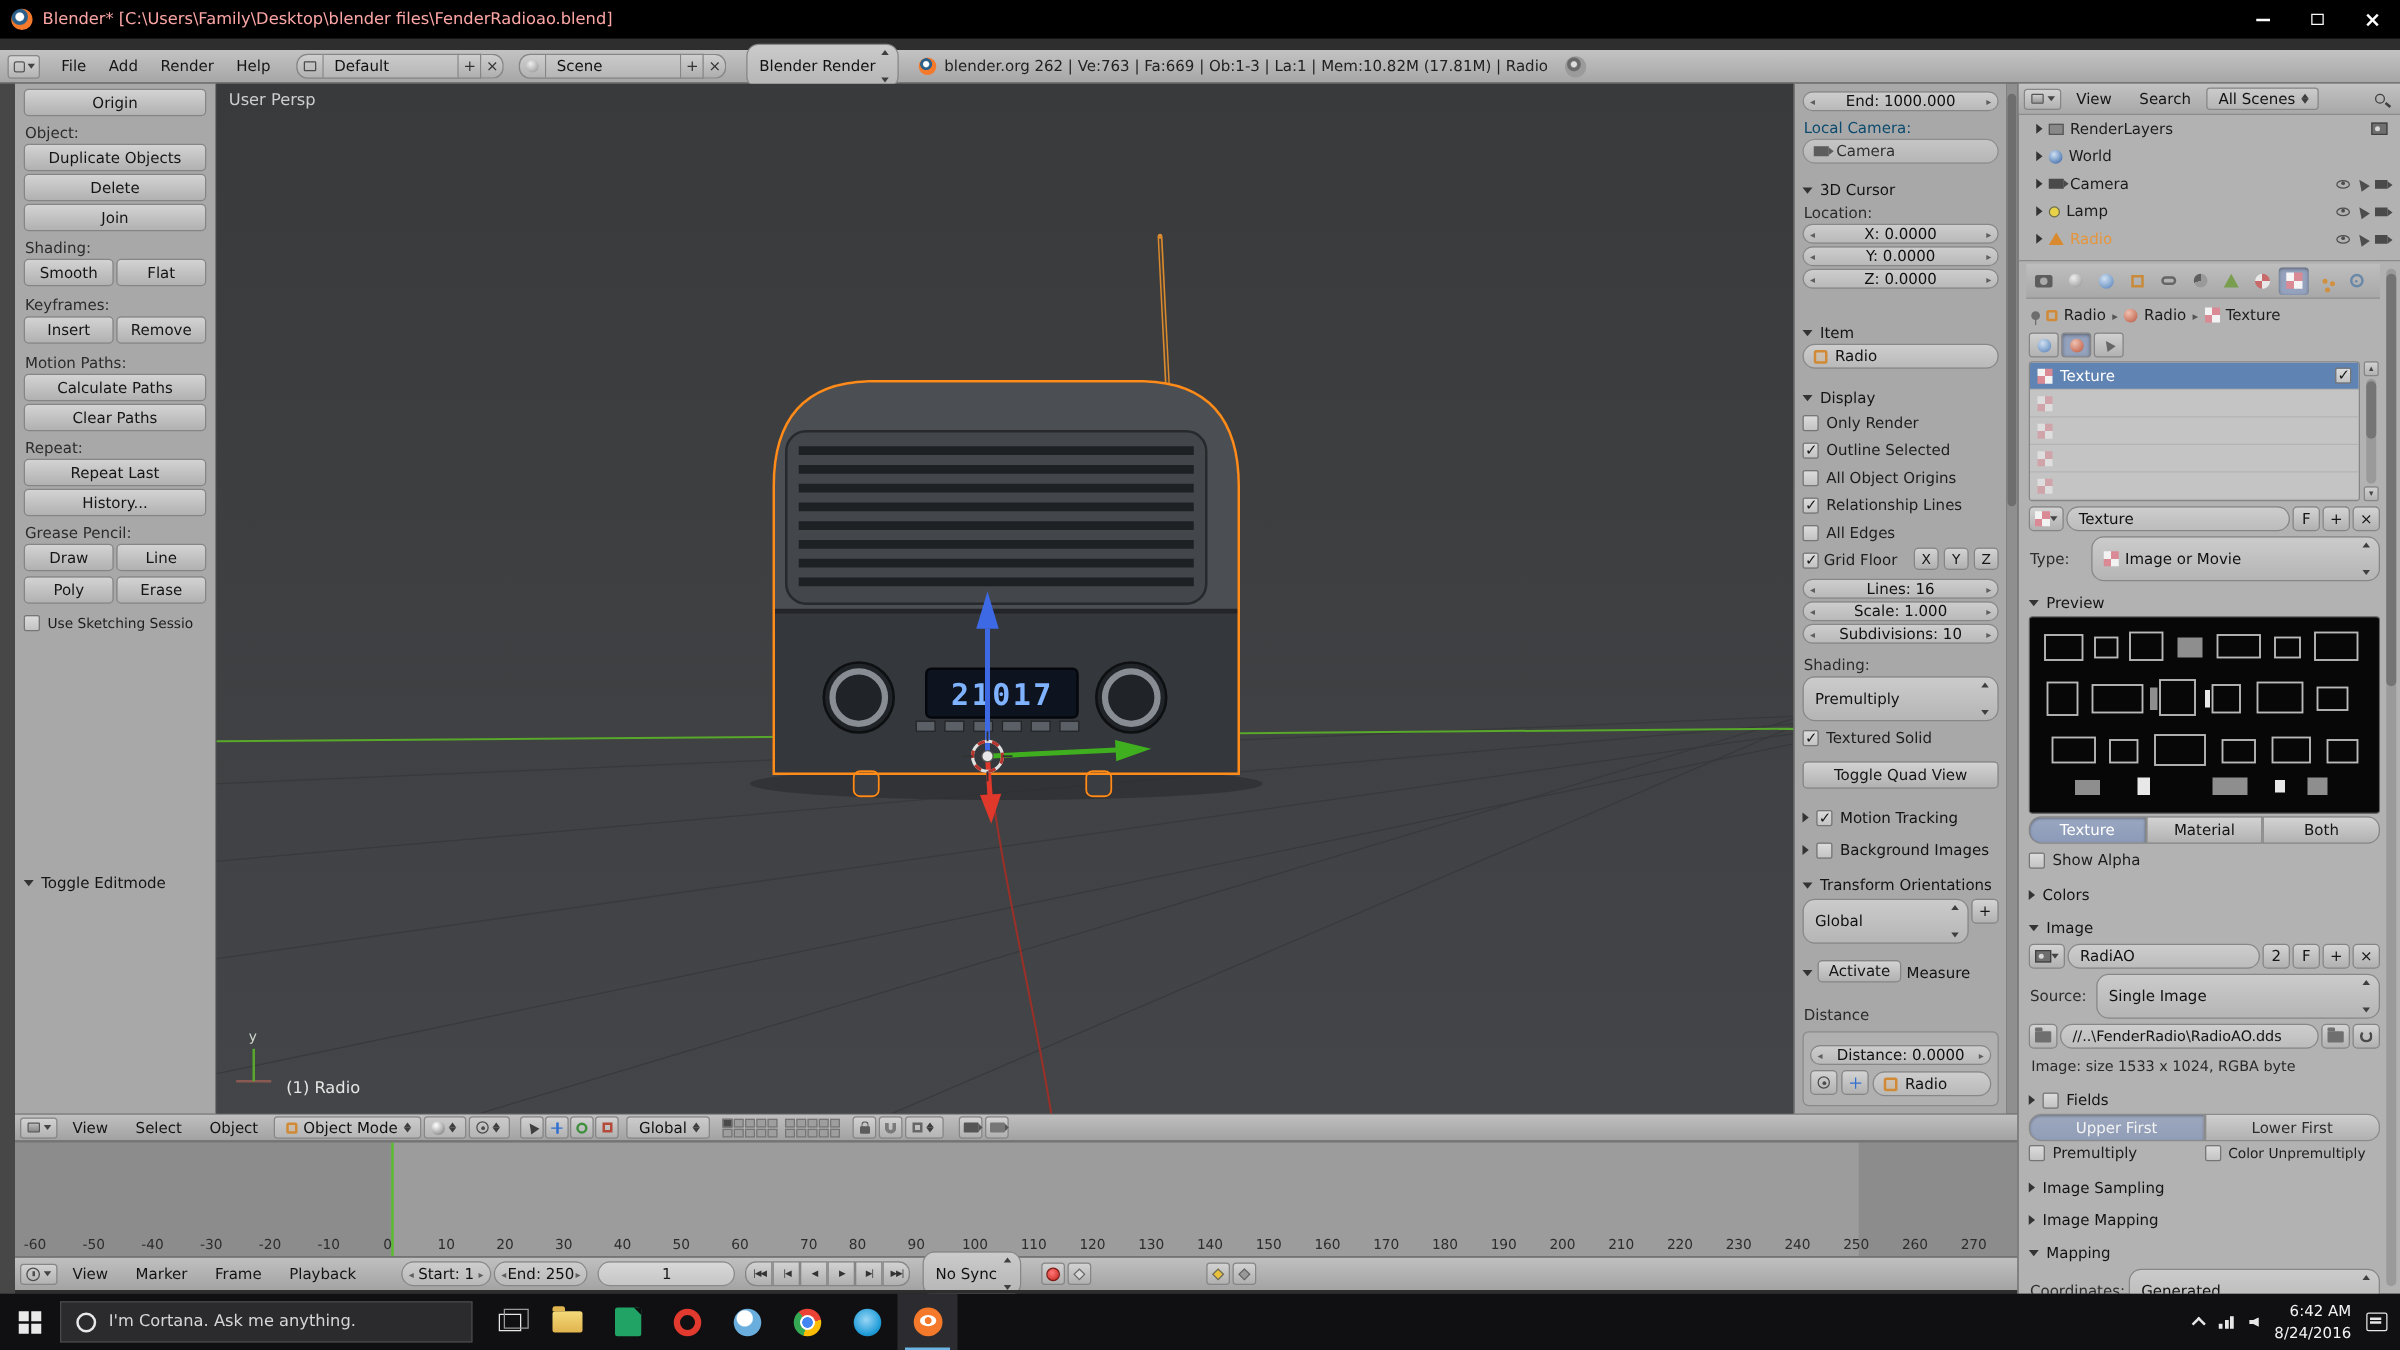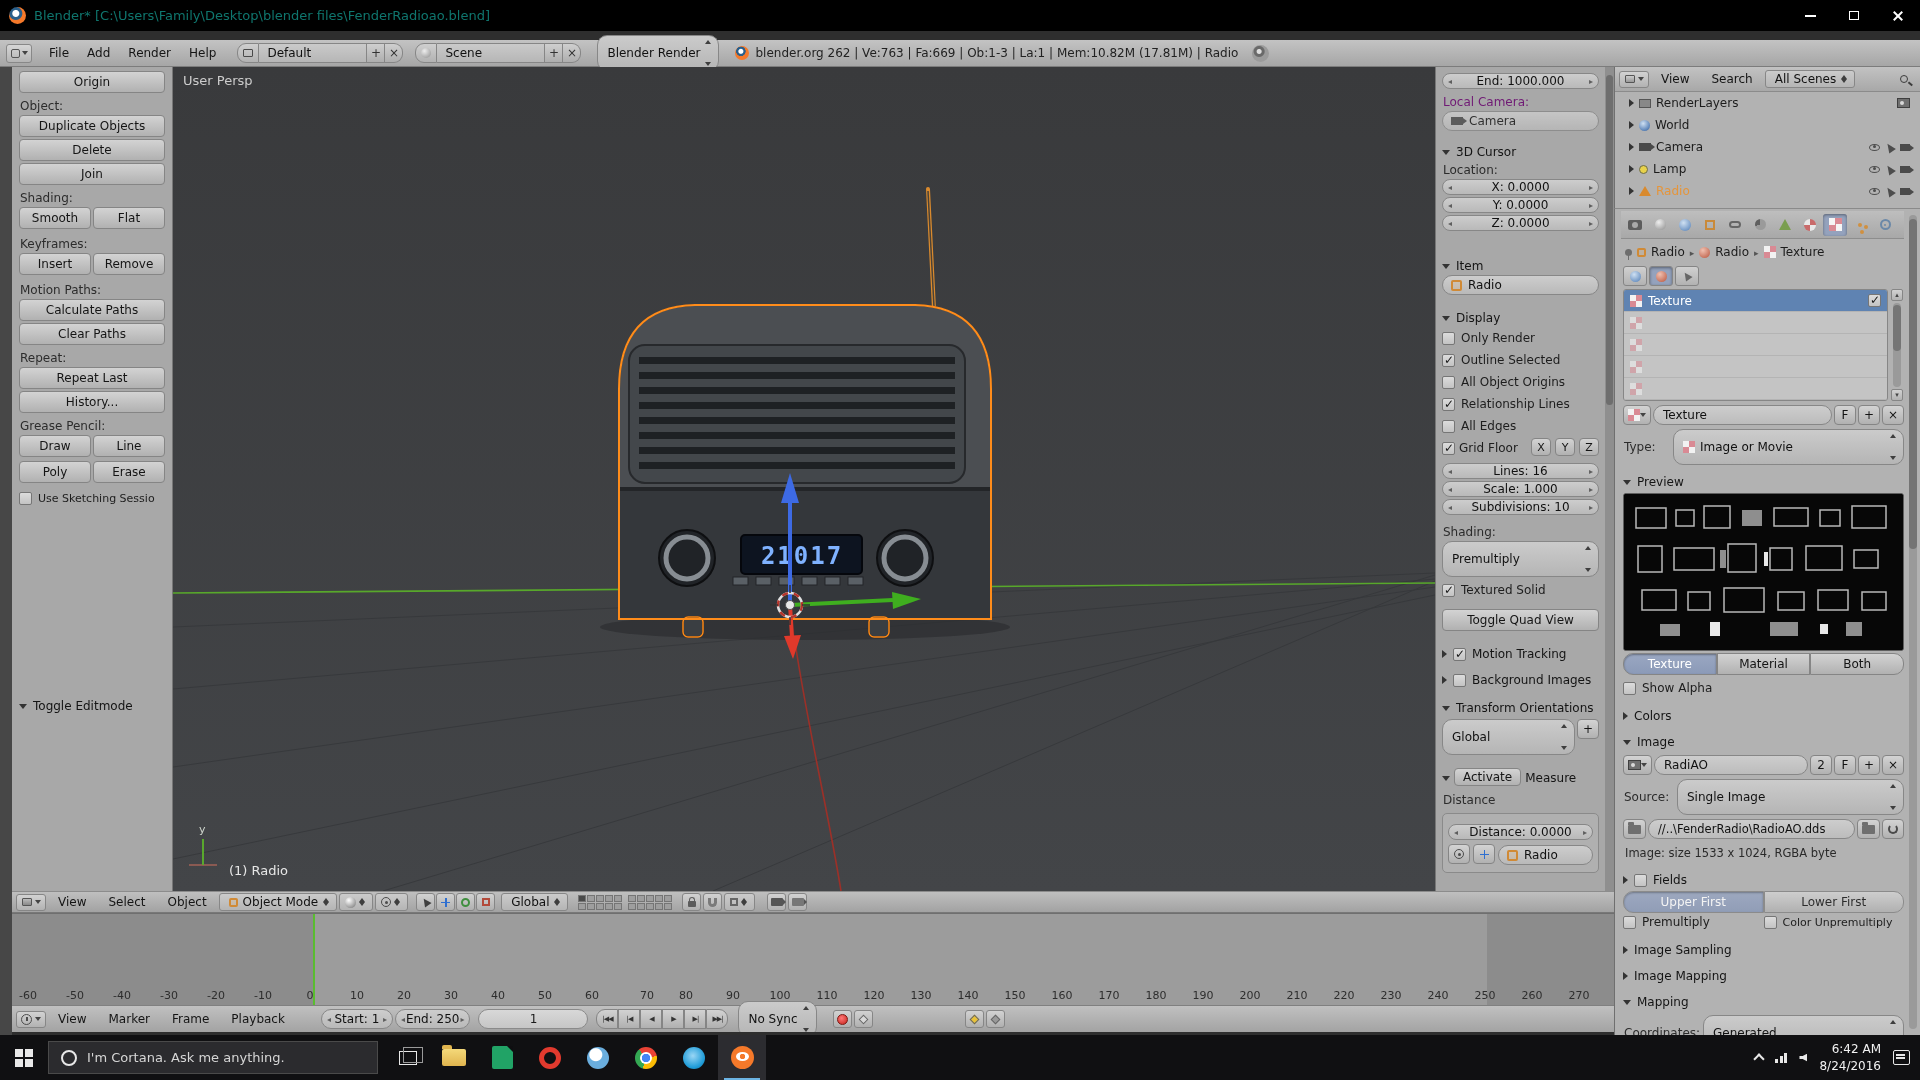--- a/index.html
+++ b/index.html
@@ -5,21 +5,21 @@
 *{margin:0;padding:0;box-sizing:border-box}
 html,body{width:1920px;height:1080px;overflow:hidden;background:#3a3a3a;
   font-family:"DejaVu Sans","Liberation Sans",sans-serif;font-size:12px;color:#1a1a1a}
 .screen{position:absolute;inset:0;width:1920px;height:1080px;background:#3a3a3a}
 
 
 .titlebar{position:absolute;left:0;top:0;width:1920px;height:31px;background:#000;
   display:flex;align-items:center;color:#fff}
 .blender-app-ico{width:17px;height:17px;margin:0 8px 0 9px;border-radius:50%;
   background:radial-gradient(circle at 40% 38%, #fff 0 3px, #2a5f8a 4px 6px, #f5792a 7px);flex:none}
-.title-text{font-size:13px;color:#0f766e;white-space:nowrap}
+.title-text{font-size:13px;color:#fca5a5;white-space:nowrap}
 .win-controls{margin-left:auto;display:flex;height:31px}
 .win-btn{width:44px;height:31px;display:flex;align-items:center;justify-content:center;position:relative}
 .gm-min{width:11px;height:2px;background:#fff}
 .gm-max{width:10px;height:9px;border:1.5px solid #fff}
 .gm-close{width:12px;height:12px;position:relative}
 .gm-close::before,.gm-close::after{content:"";position:absolute;left:5px;top:0;width:2px;height:12px;background:#fff}
 .gm-close::before{transform:rotate(45deg)}.gm-close::after{transform:rotate(-45deg)}
 
 
 .gapstrip{position:absolute;left:0;top:31px;width:1920px;height:9px;background:#2e2e2e}
@@ -454,21 +454,21 @@
         <line x1="30" y1="798" x2="30" y2="772" stroke="#59a82d" stroke-width="2"></line>
         <text x="26" y="766" font-size="11" fill="#cfd6cd">y</text>
       </g>
     </svg>
     <span class="vp-label" style="left:10px;top:6px">User Persp</span>
     <span class="vp-label" style="left:56px;top:796px;color:#e6e6e6">(1) Radio</span>
   </div>
 
   <div class="npanel">
     <div class="num">End: 1000.000</div>
-    <div class="label" style="margin-top:4px;color:#701a75">Local Camera:</div>
+    <div class="label" style="margin-top:4px;color:#0c4a6e">Local Camera:</div>
     <div class="objfield" style="opacity:.8">
       <span class="cam-mini"></span>
       <span>Camera</span>
     </div>
     <div class="phdr" style="margin-top:12px">
       <span class="tri-d"></span>
       <span>3D Cursor</span>
     </div>
     <div class="label">Location:</div>
     <div class="num">X: 0.0000</div>
@@ -544,21 +544,21 @@
       <div class="dd" style="flex:1">
           <span>Global</span>
         </div>
       <span class="btn sbtn mini-plus"></span>
     </div>
     <div class="phdr" style="margin-top:12px;gap:4px">
       <span class="tri-d"></span>
       <span class="btn" style="height:18px;padding:0 8px">Activate</span>
       <span>Measure</span>
     </div>
-    <div class="label" style="margin-top:4px">Distance</div>
+    <div class="label" style="margin-top:16px">Distance</div>
     <div class="groupbox">
       <div class="num">Distance: 0.0000</div>
       <div style="display:flex;gap:3px;align-items:center;margin-top:4px">
         <span class="btn sbtn">
             <span class="pivot-mini"></span>
           </span>
         <span class="btn sbtn">
             <span class="ico-translate"></span>
           </span>
         <div class="objfield" style="flex:1">

